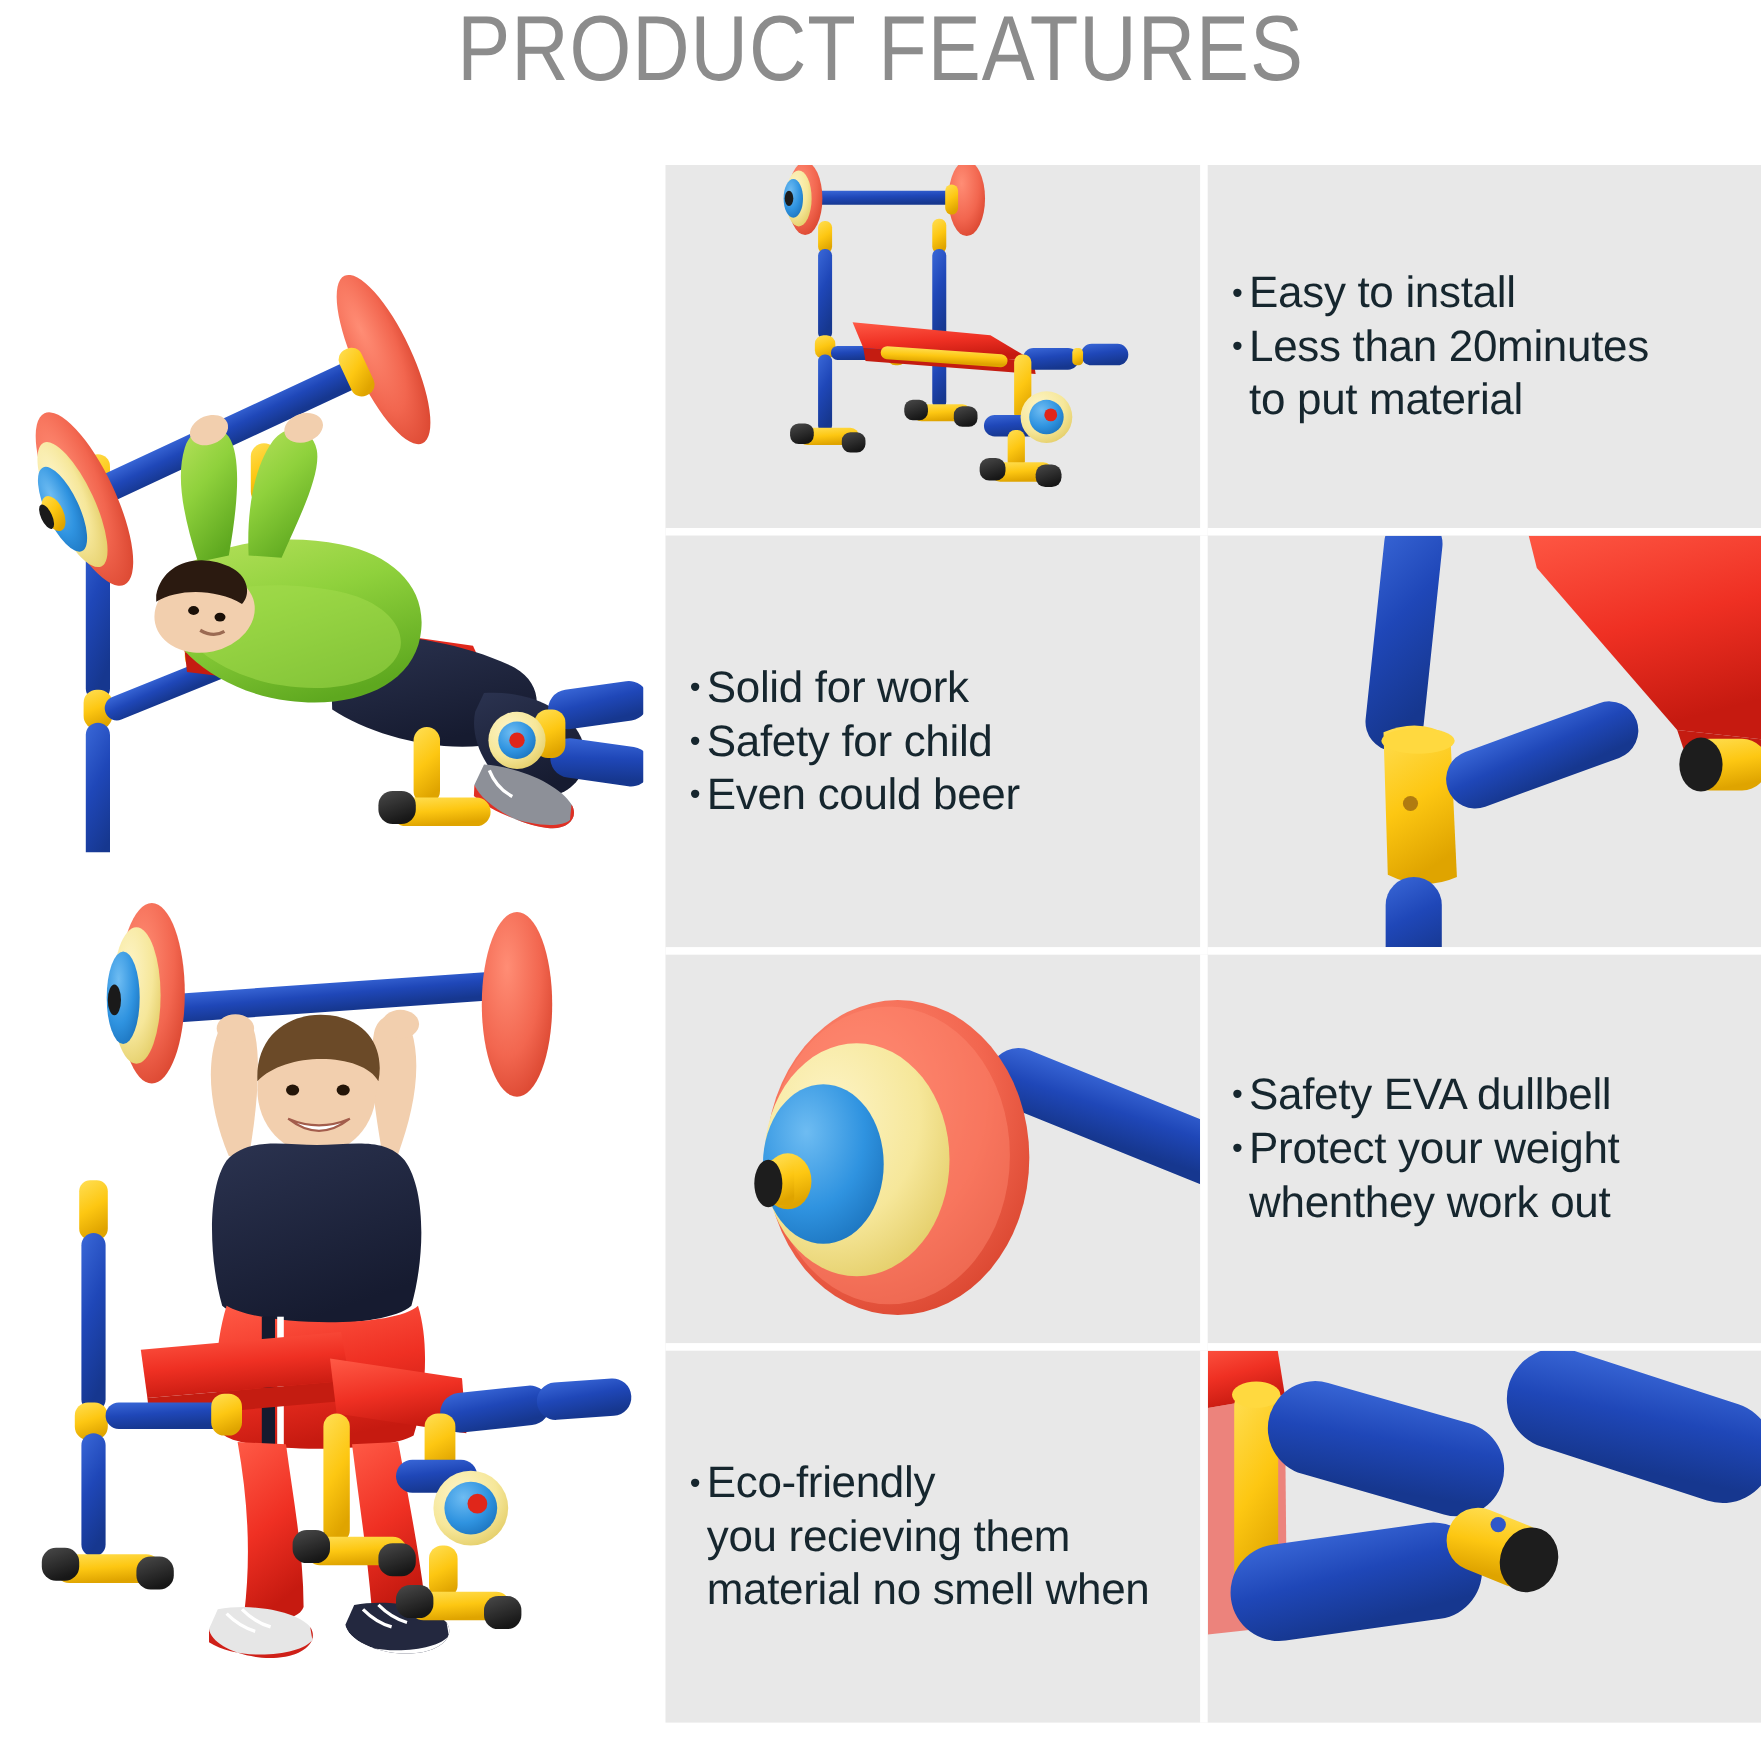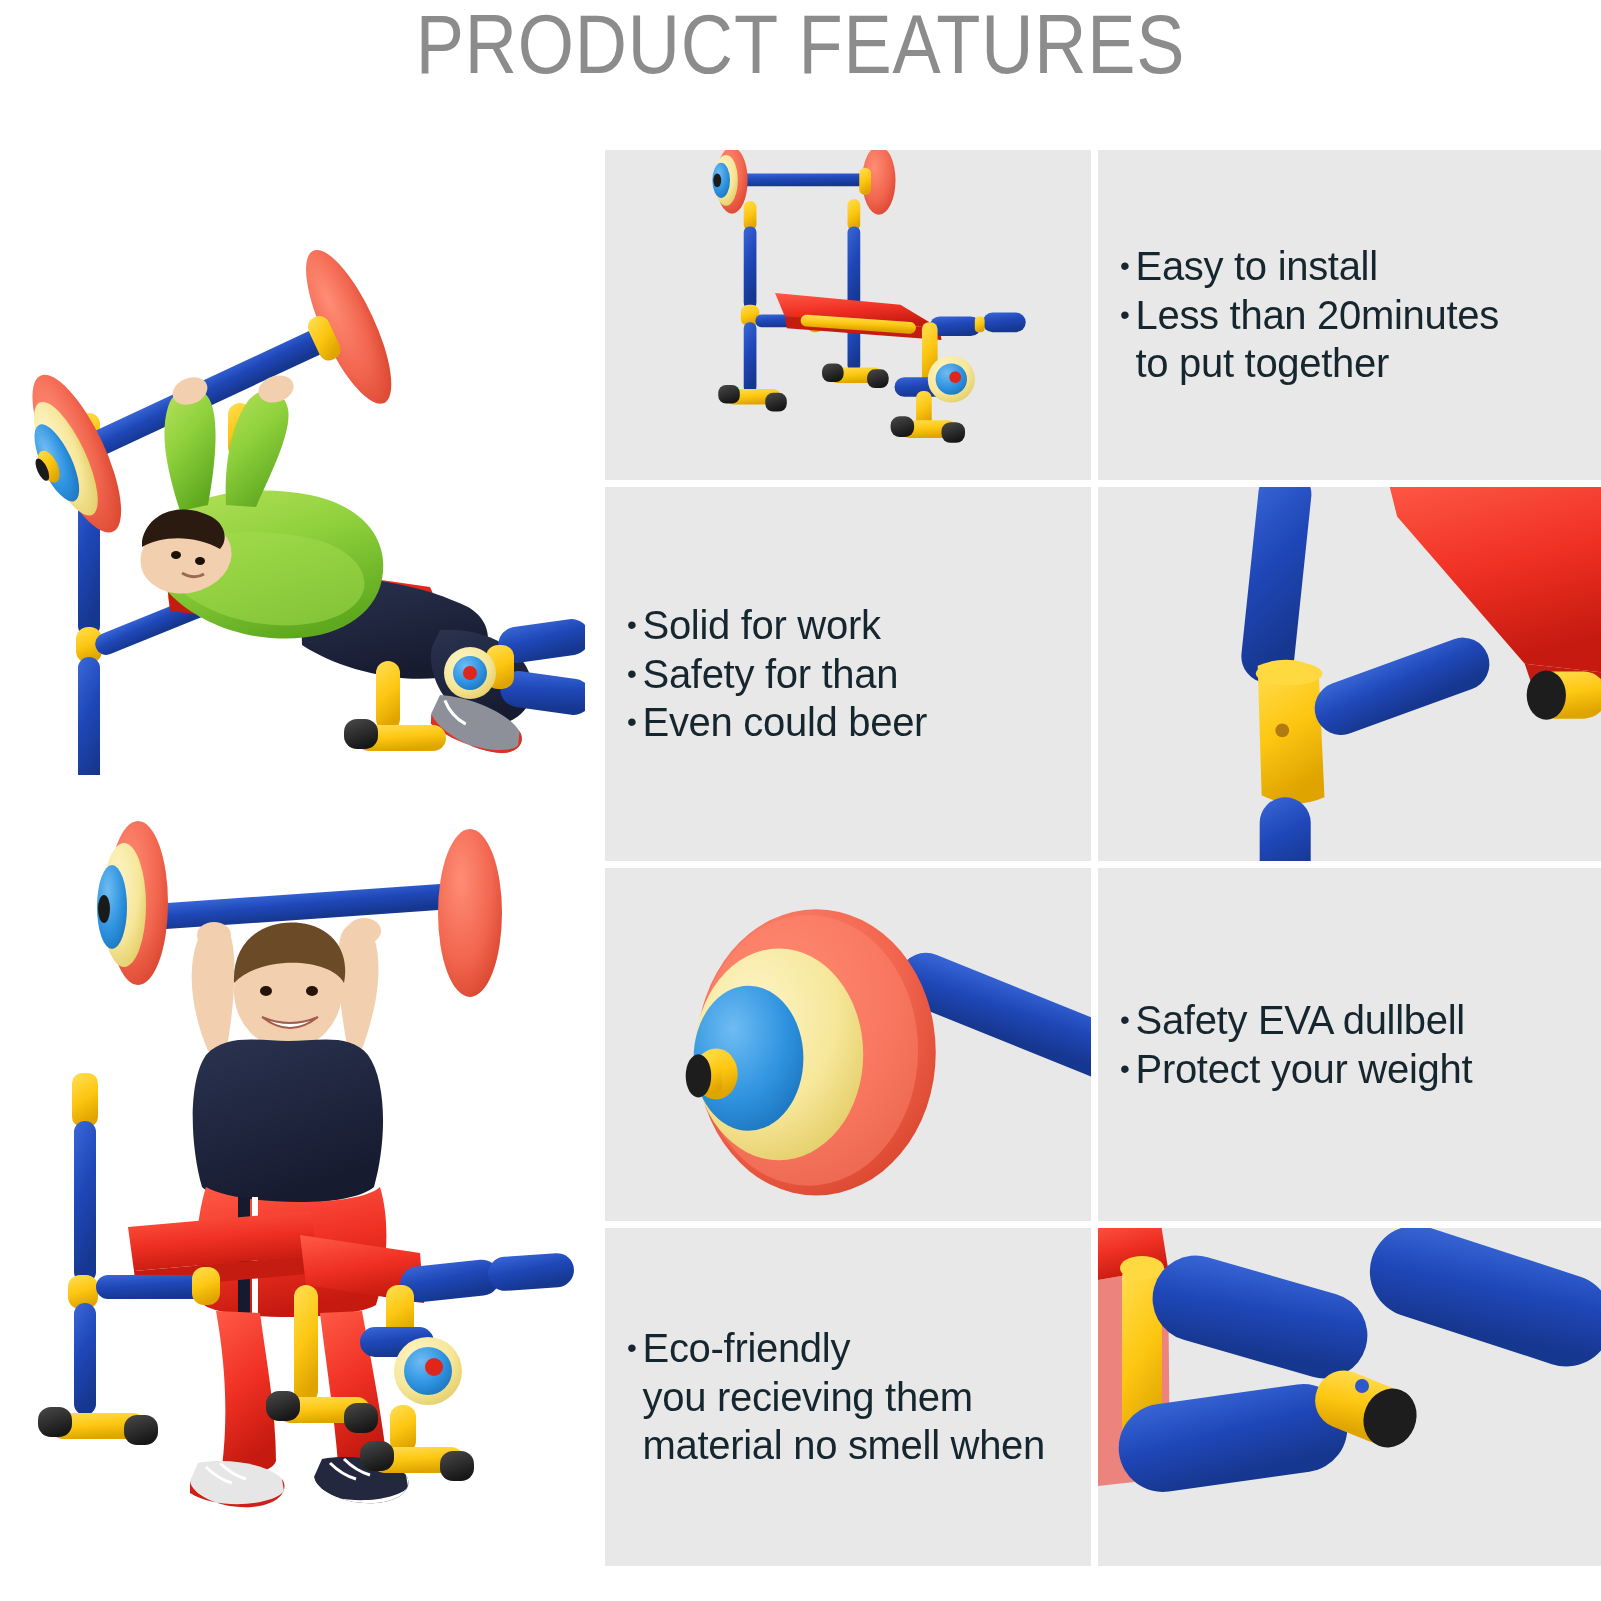--- a/index.html
+++ b/index.html
@@ -386,34 +386,34 @@
         <div class="bullet">
           <span class="dot">•</span>
           <span class="txt">Easy to install</span>
         </div>
         <div class="bullet">
           <span class="dot">•</span>
           <span class="txt">Less than 20minutes</span>
         </div>
         <div class="bullet nodot">
           <span class="dot">•</span>
-          <span class="txt">to put together</span>
+          <span class="txt">to put material</span>
         </div>
       </div>
     </div>
 
     <div class="cell text-cell">
       <div class="bullets">
         <div class="bullet">
           <span class="dot">•</span>
           <span class="txt">Solid for work</span>
         </div>
         <div class="bullet">
           <span class="dot">•</span>
-          <span class="txt">Safety for than</span>
+          <span class="txt">Safety for child</span>
         </div>
         <div class="bullet">
           <span class="dot">•</span>
           <span class="txt">Even could beer</span>
         </div>
       </div>
     </div>
 
     <div class="cell no-r">
       <svg viewBox="0 0 503 381" width="100%" height="100%" xmlns="http://www.w3.org/2000/svg">
@@ -459,20 +459,24 @@
 
     <div class="cell no-r text-cell">
       <div class="bullets">
         <div class="bullet">
           <span class="dot">•</span>
           <span class="txt">Safety EVA dullbell</span>
         </div>
         <div class="bullet">
           <span class="dot">•</span>
           <span class="txt">Protect your weight</span>
+        </div>
+        <div class="bullet nodot">
+          <span class="dot">•</span>
+          <span class="txt">whenthey work out</span>
         </div>
       </div>
     </div>
 
     <div class="cell no-b text-cell">
       <div class="bullets">
         <div class="bullet">
           <span class="dot">•</span>
           <span class="txt">Eco-friendly</span>
         </div>

